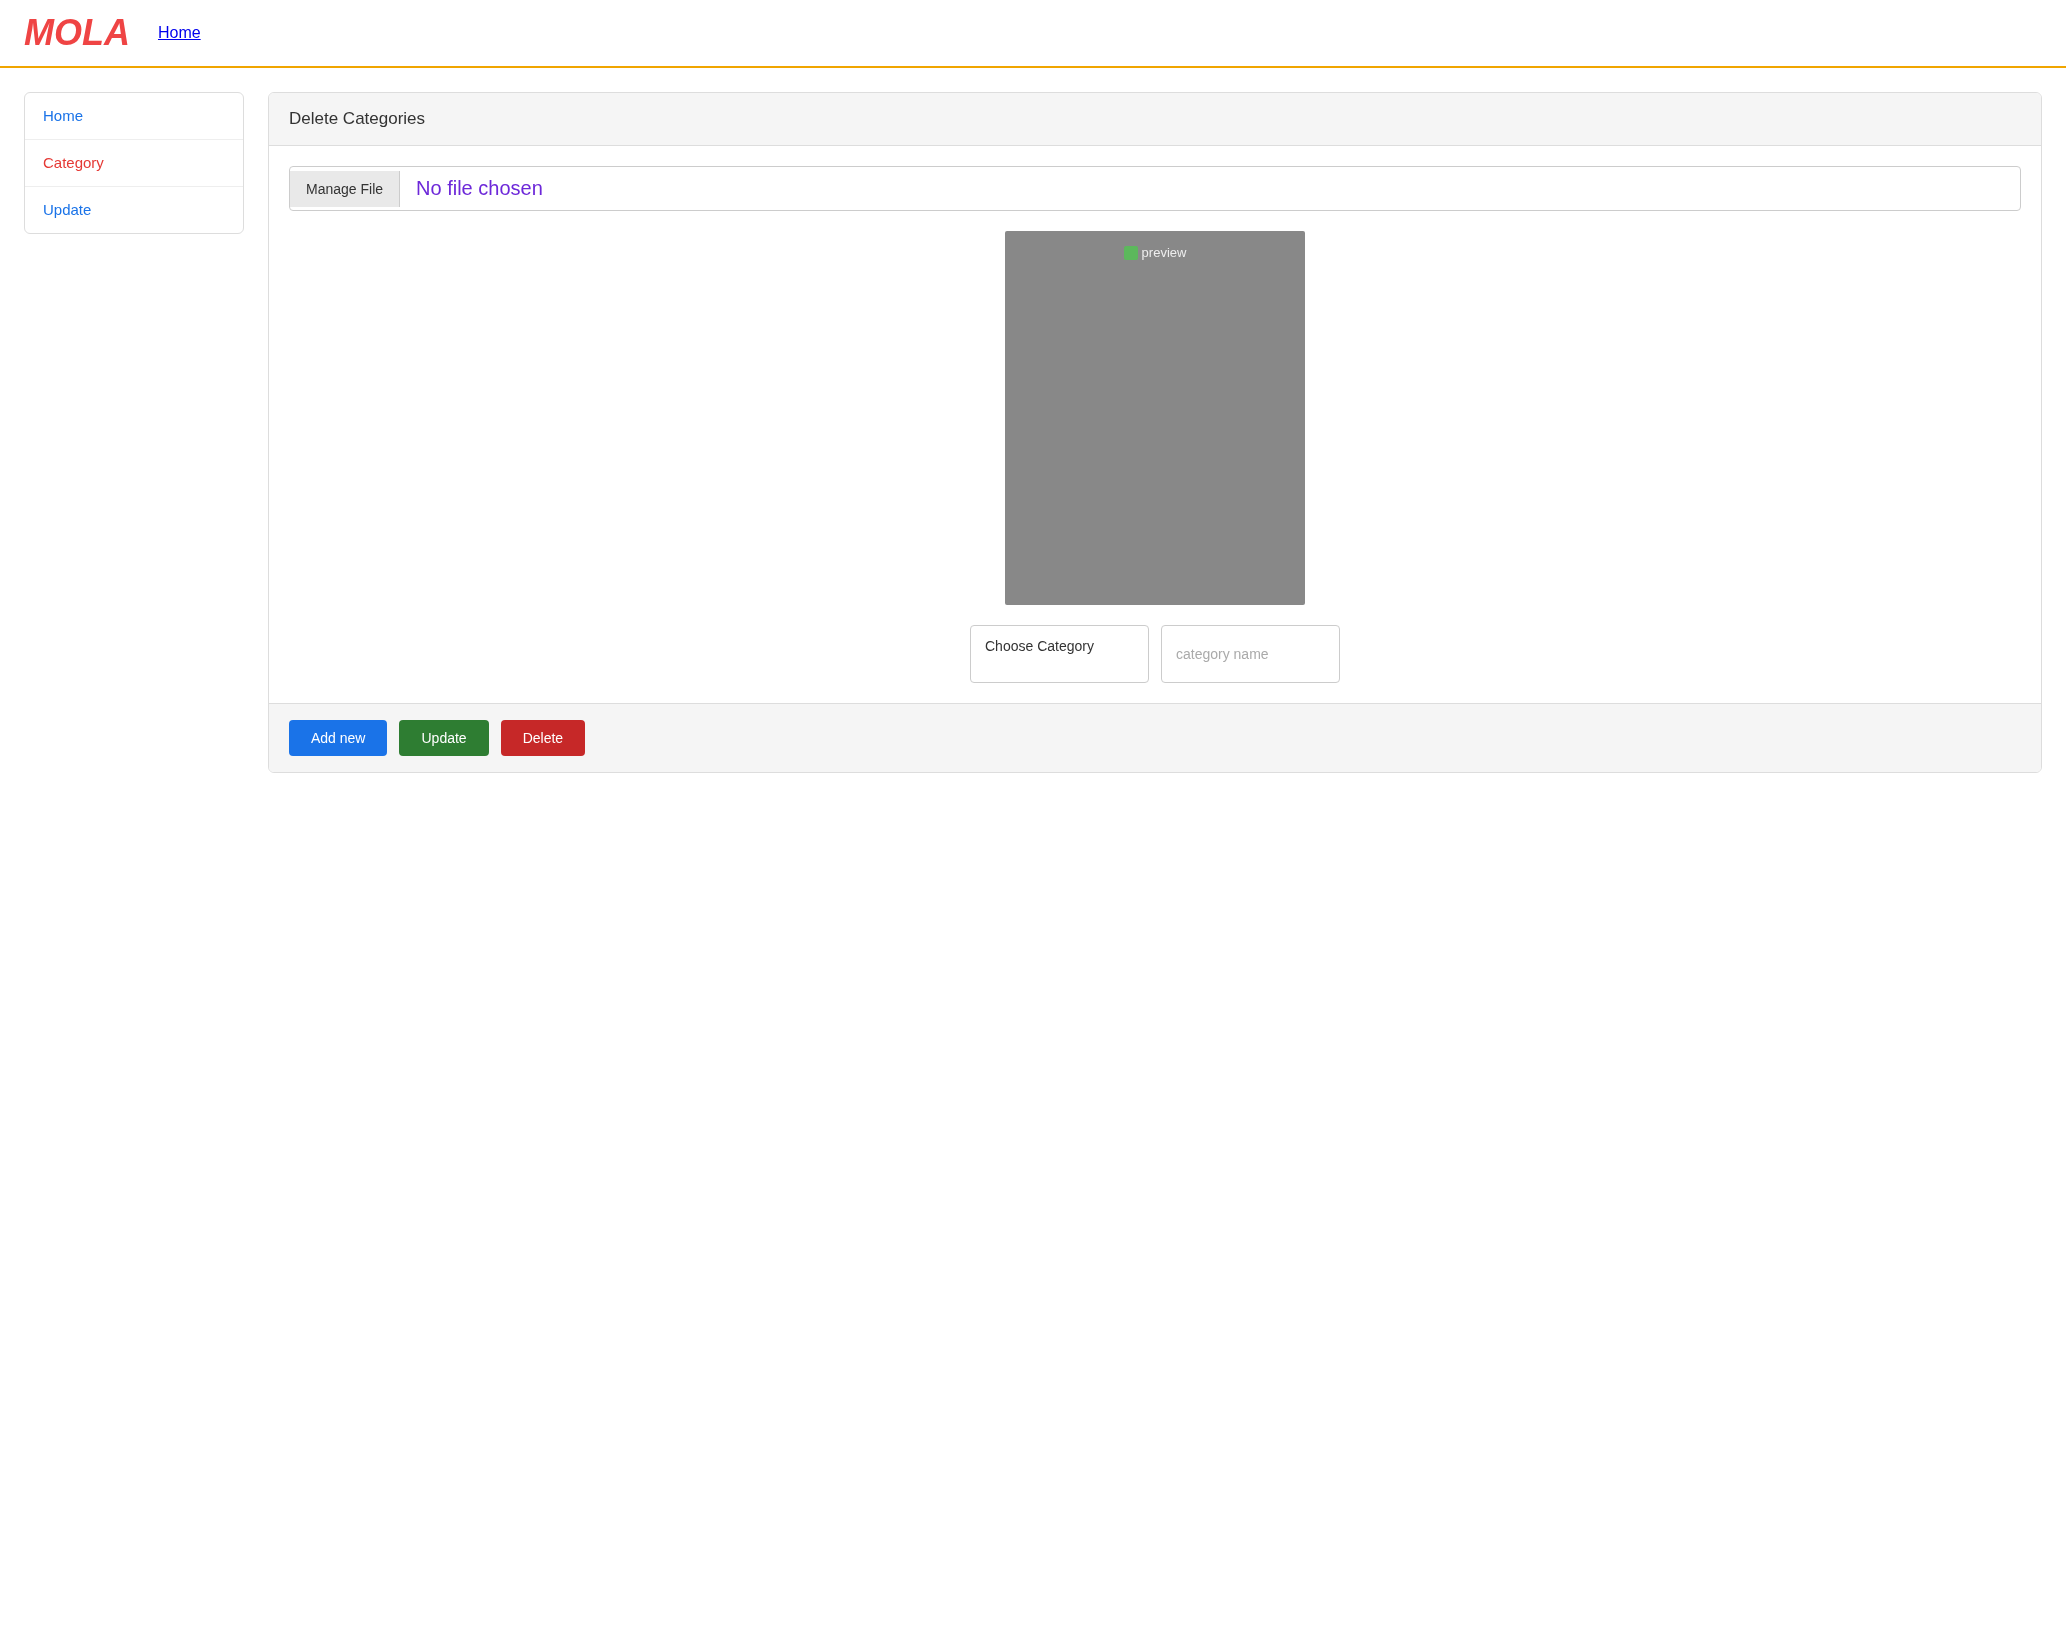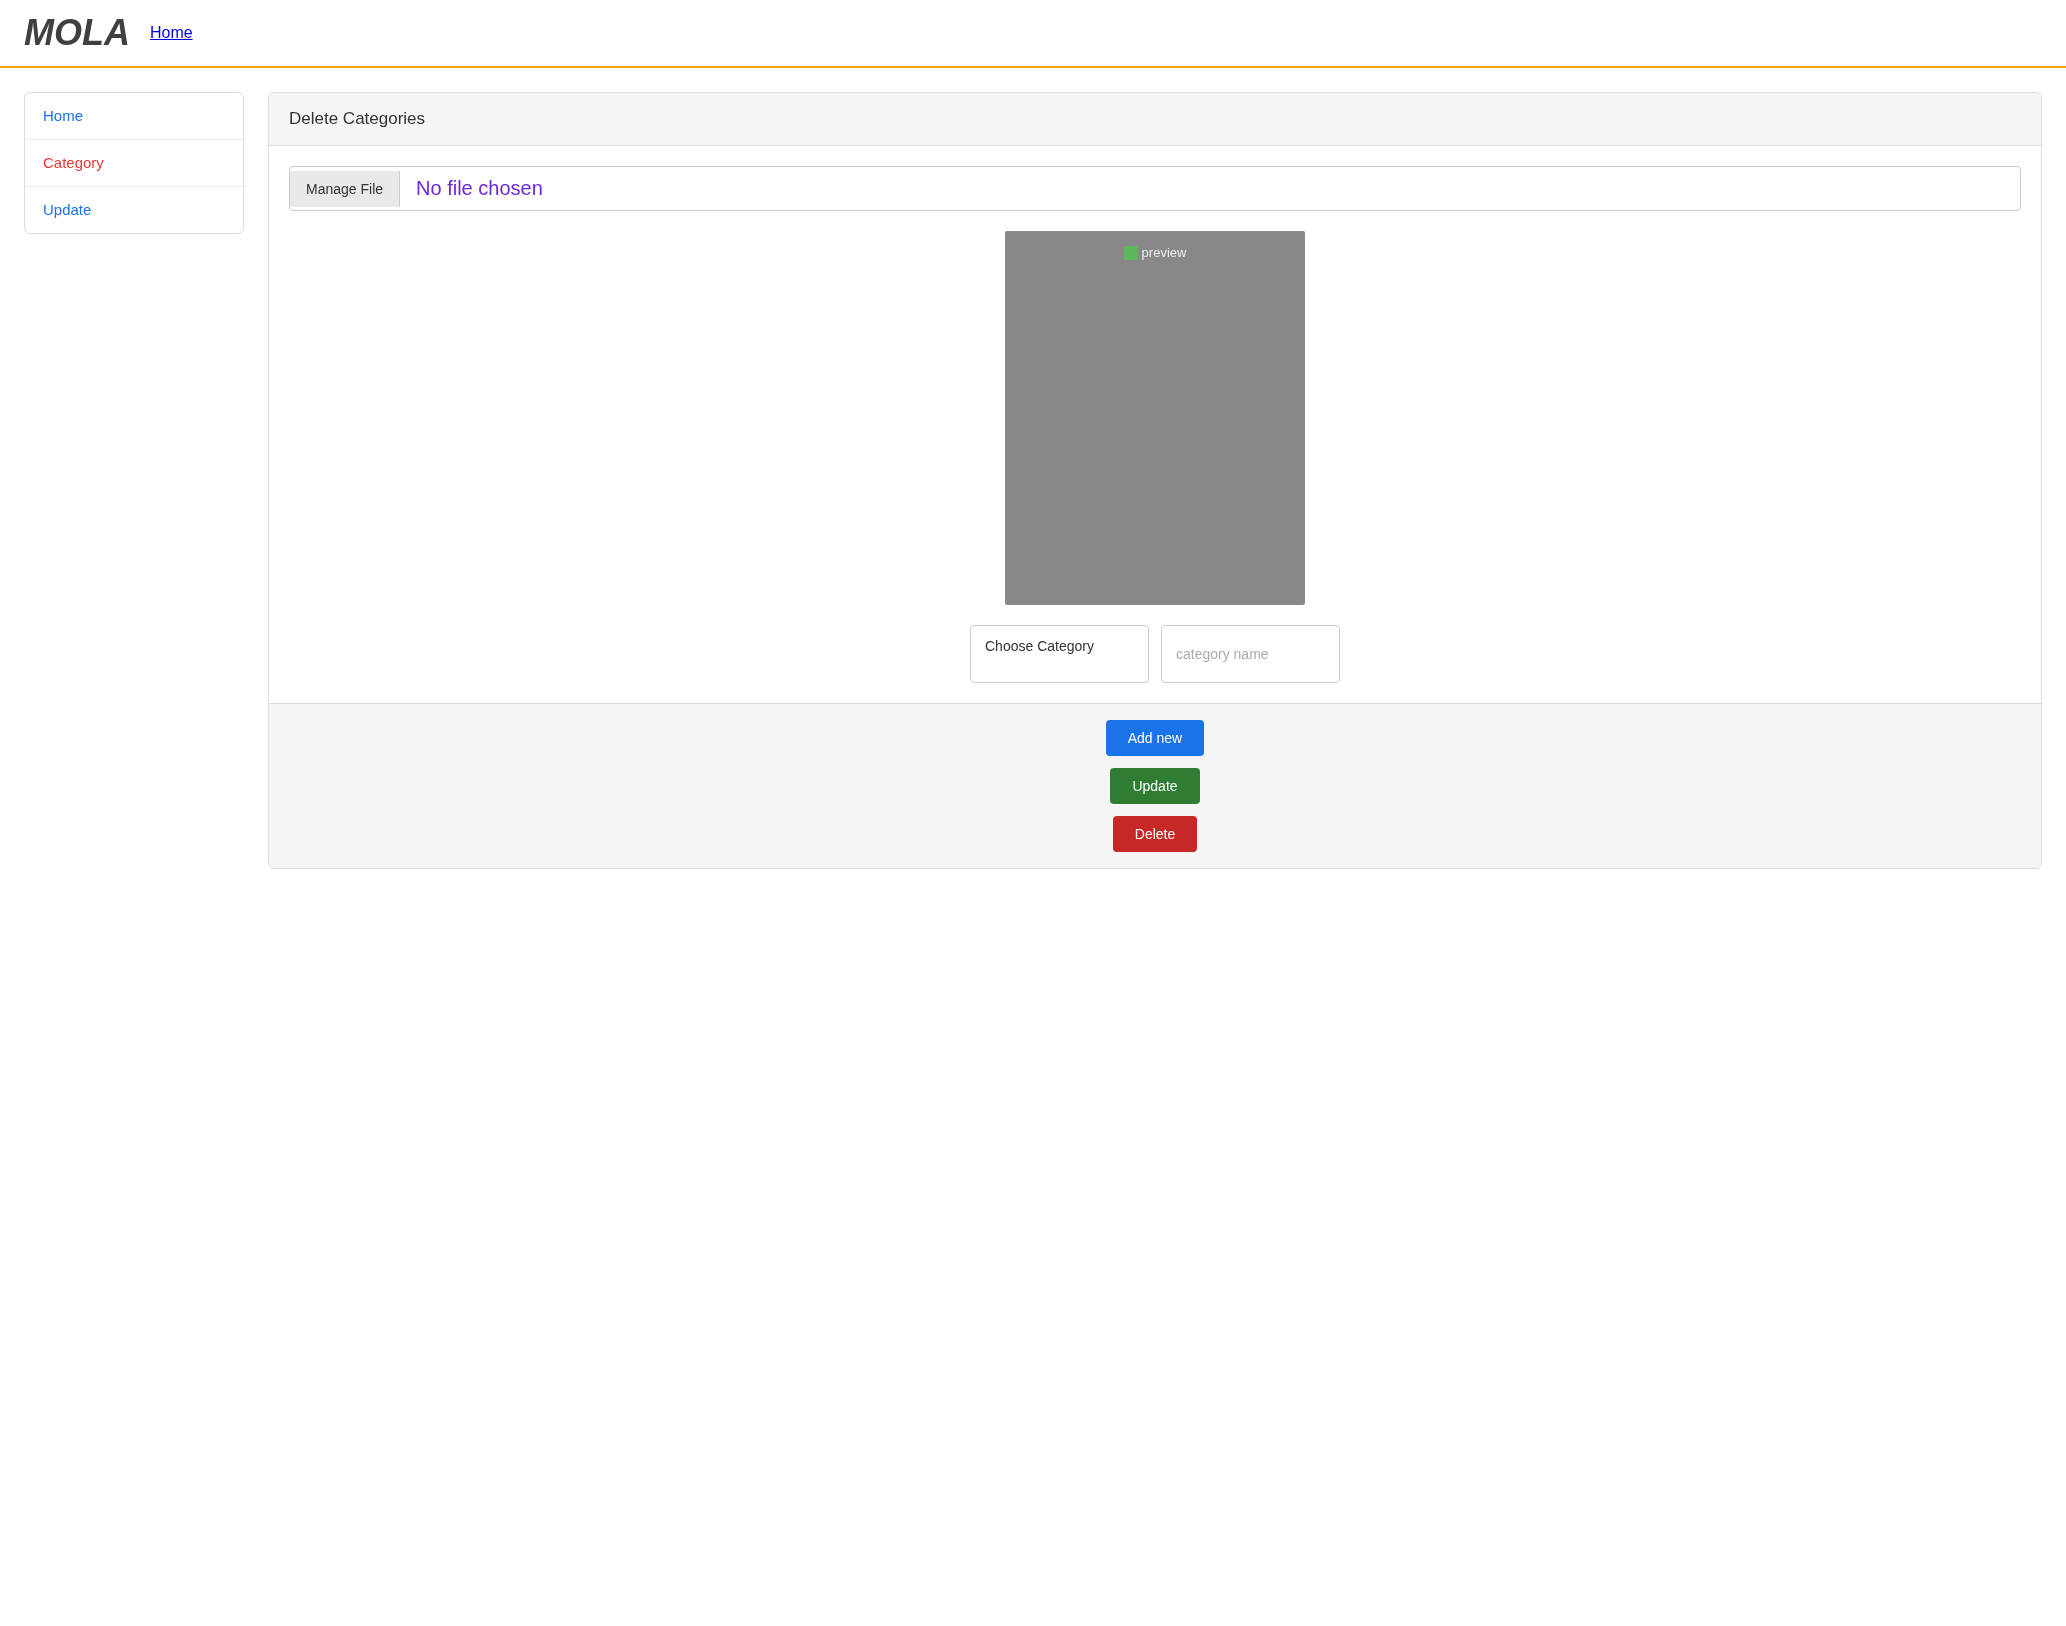--- a/index.html
+++ b/index.html
@@ -19,22 +19,22 @@
       display: flex;
       align-items: center;
       padding: 12px 24px;
       border-bottom: 2px solid #f0a500;
       background: #fff;
     }
 
     .logo {
       font-size: 36px;
       font-weight: bold;
-      color: #404040;
-      margin-right: 20px;
+      color: #ef4444;
+      margin-right: 28px;
       font-style: italic;
     }
 
     
     .main-layout {
       display: flex;
       padding: 24px;
       gap: 24px;
     }
 
@@ -192,21 +192,20 @@
     }
 
     
     .panel-footer {
       background: #f5f5f5;
       border-top: 1px solid #ddd;
       padding: 16px 20px;
       display: flex;
       gap: 12px;
       align-items: center;
-      flex-direction: column;
     }
 
     .btn-add {
       padding: 10px 22px;
       background: #1a73e8;
       color: #fff;
       border: none;
       border-radius: 4px;
       font-size: 14px;
       cursor: pointer;

